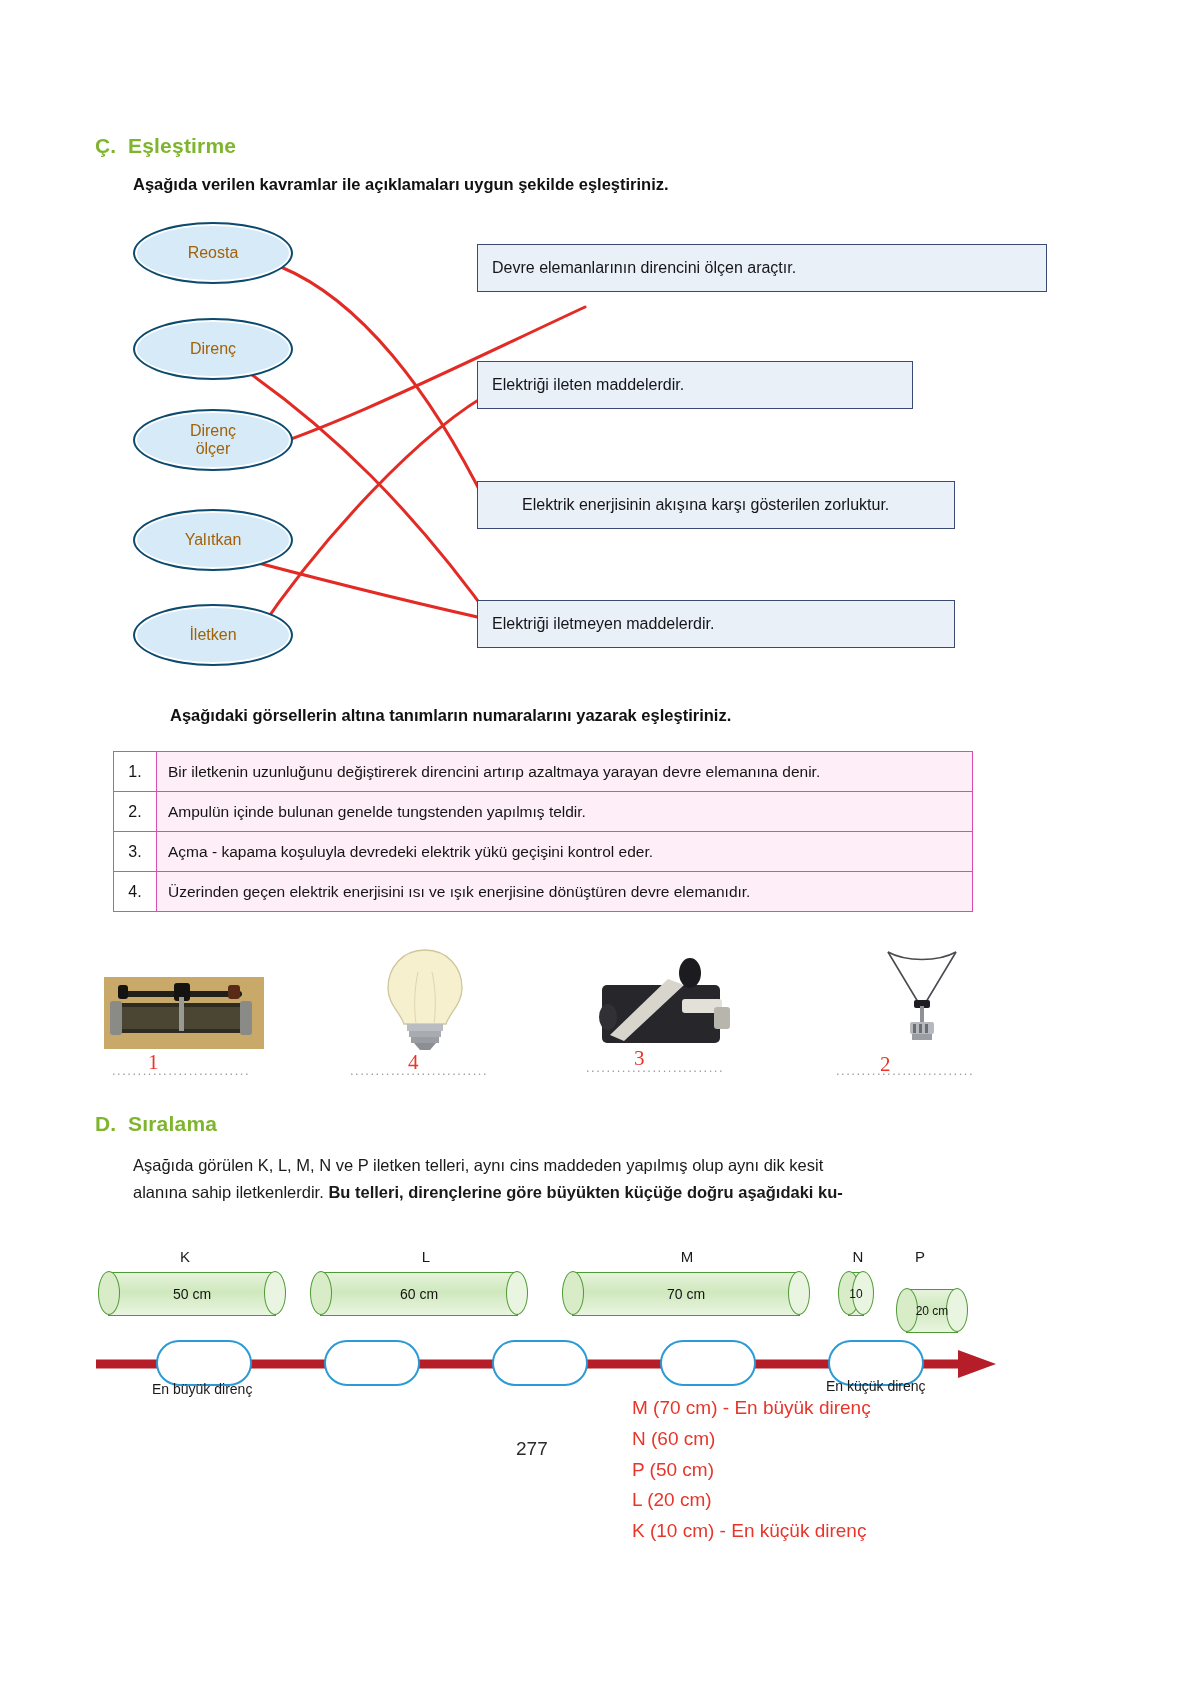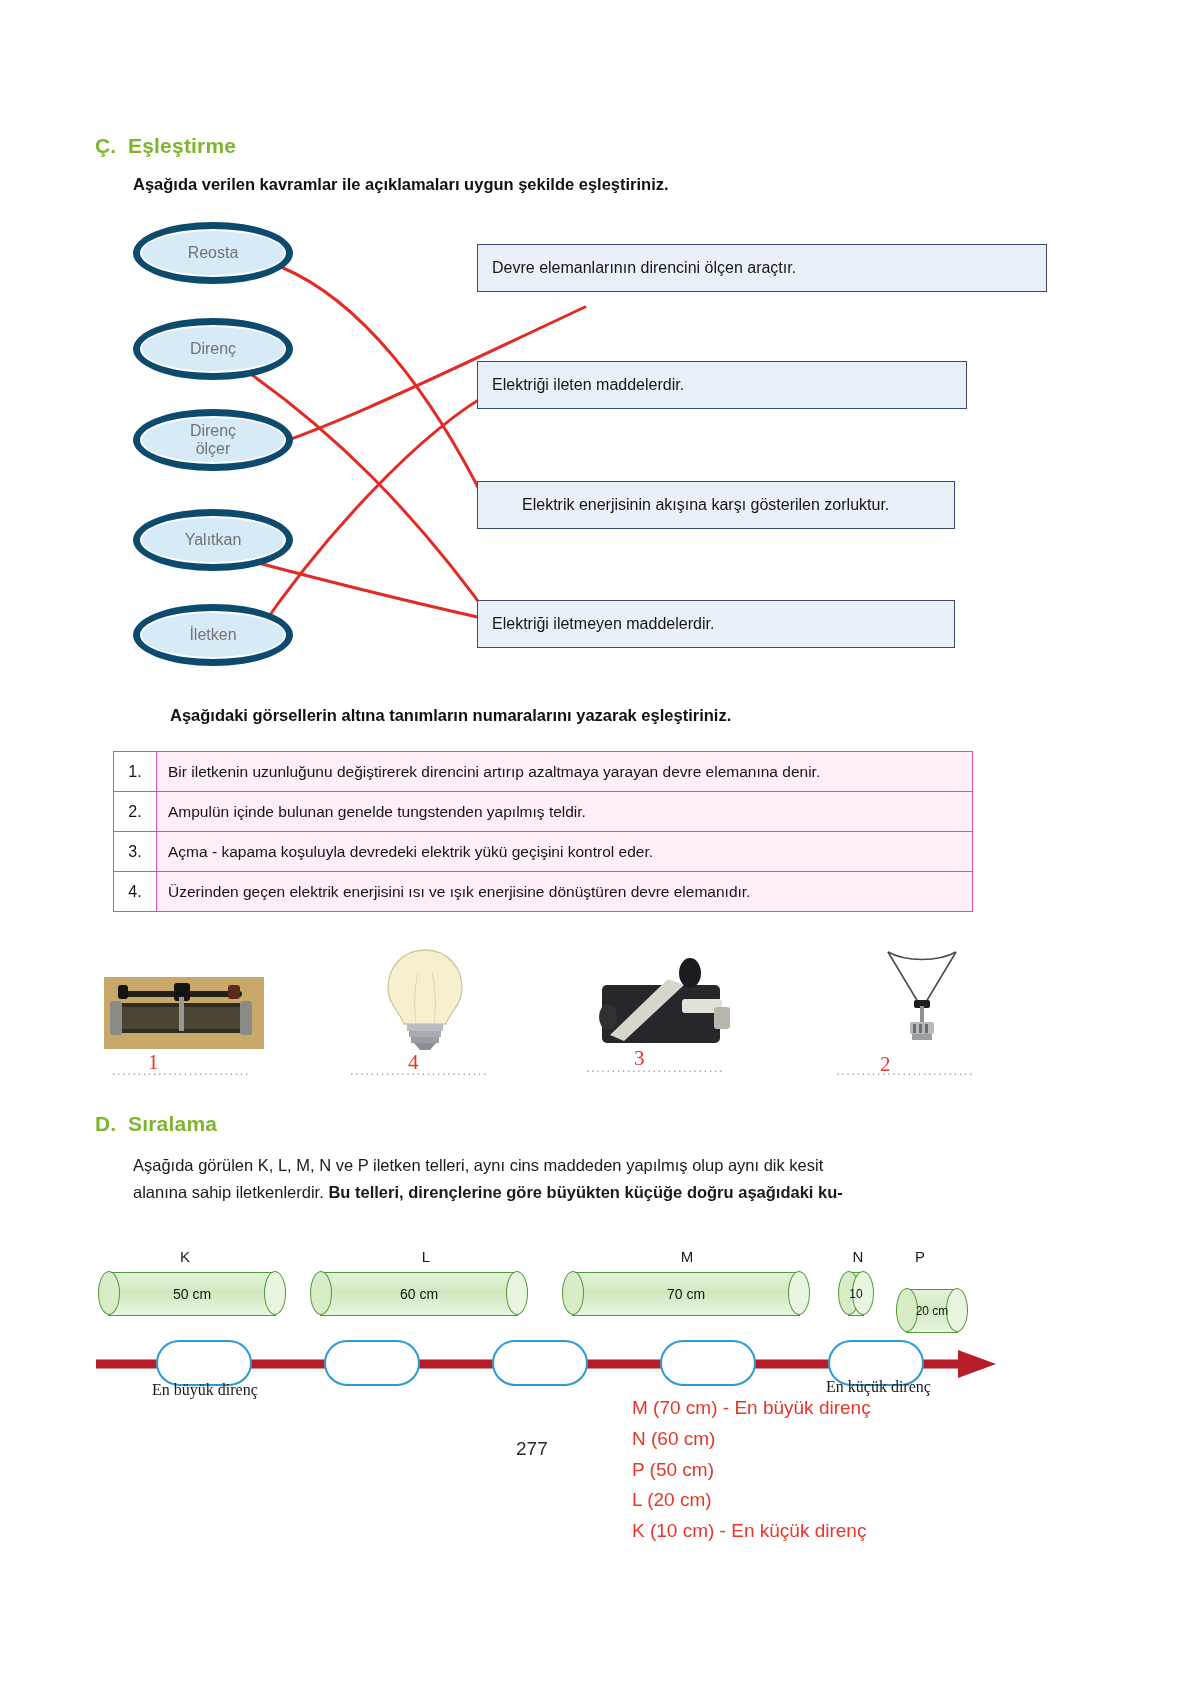--- a/index.html
+++ b/index.html
@@ -27,25 +27,25 @@
     font-size:16.5px; font-weight:bold; color:#111;
     line-height:1.55;
   }
 
   
   .oval {
     position:absolute;
     width:160px; height:62px;
     border-radius:50%;
     background:#d7eaf8;
-    border:7px solid #0c4a6e;
+    border:2px solid #0c4a6e;
     box-sizing:border-box;
     display:flex; align-items:center; justify-content:center;
     text-align:center;
-    font-size:16px; color:#737373;
+    font-size:16px; color:#a16207;
     line-height:1.15;
     box-shadow:inset 0 0 0 2px #ffffff;
   }
   .defbox {
     position:absolute;
     background:#eaf0f8;
     border:1.6px solid #3b4a75;
     box-sizing:border-box;
     display:flex; align-items:center;
     padding-left:14px;
@@ -117,21 +117,21 @@
     height:100%; font-size:14px; color:#141414;
   }
 
   
   .arrowbar { position:absolute; }
   .capsule {
     position:absolute; width:96px; height:46px;
     border:2px solid #2b9ad6; border-radius:24px;
     background:#ffffff; box-sizing:border-box;
   }
-  .smalllbl { position:absolute; font-size:16px; color:#1a1a1a;font-family:Liberation Serif, serif; }
+  .smalllbl { position:absolute; font-size:14px; color:#1a1a1a; }
 
   .answers {
     position:absolute;
     font-size:19px; color:#e8352a; line-height:1.62;
     font-family:"Liberation Sans", sans-serif;
   }
   .pageno {
     position:absolute; font-size:19px; color:#2a2a2a;
   }
 </style>
@@ -169,21 +169,21 @@
   <div class="oval" style="left:133px; top:509px;">
     <span>Yalıtkan</span>
   </div>
   <div class="oval" style="left:133px; top:604px;">
     <span>İletken</span>
   </div>
 
   <div class="defbox" style="left:477px; top:244px; width:570px;">
     <span>Devre elemanlarının direncini ölçen araçtır.</span>
   </div>
-  <div class="defbox" style="left:477px; top:361px; width:490px;">
+  <div class="defbox" style="left:477px; top:361px; width:436px;">
     <span>Elektriği ileten maddelerdir.</span>
   </div>
   <div class="defbox" style="left:477px; top:481px; width:478px;padding-left:44px;">
     <span>Elektrik enerjisinin akışına karşı gösterilen zorluktur.</span>
   </div>
   <div class="defbox" style="left:477px; top:600px; width:478px;">
     <span>Elektriği iletmeyen maddelerdir.</span>
   </div>
 
   <div class="instr" style="left:133px; top:703px;margin-left:37px;">Aşağıdaki görsellerin altına tanımların numaralarını yazarak eşleştiriniz.</div>

